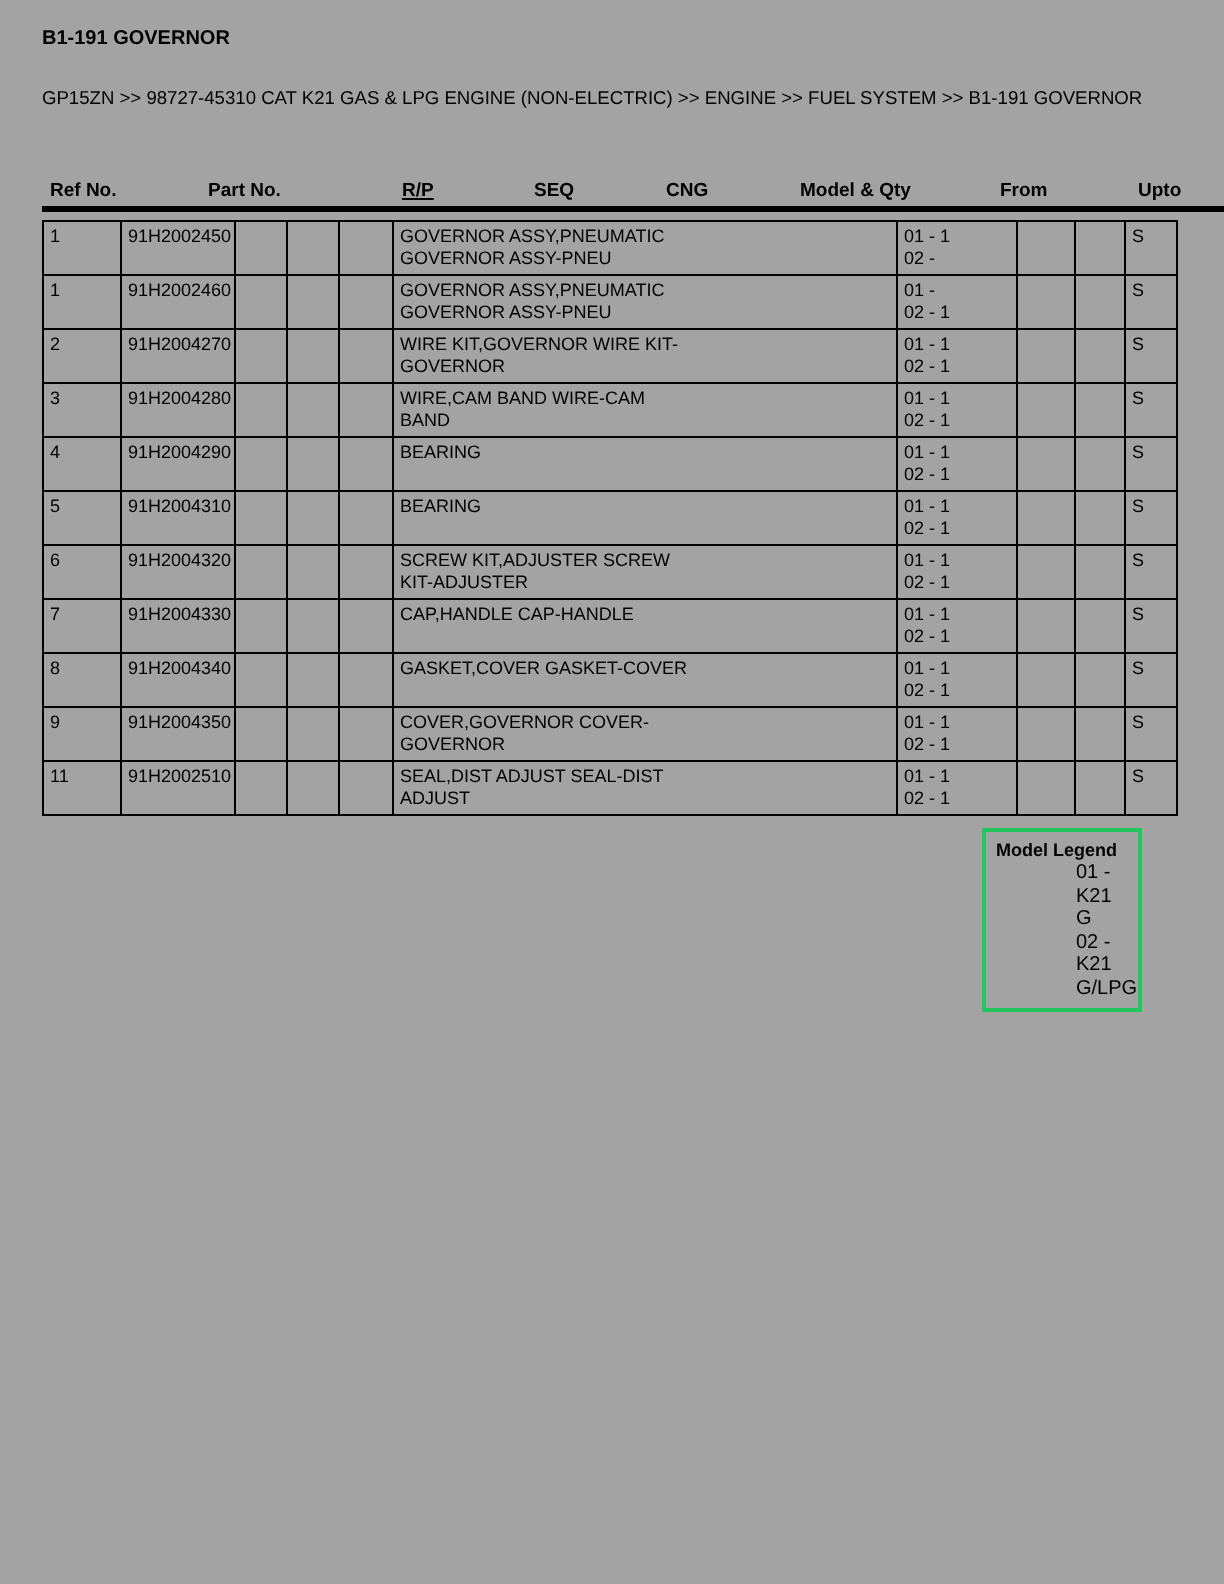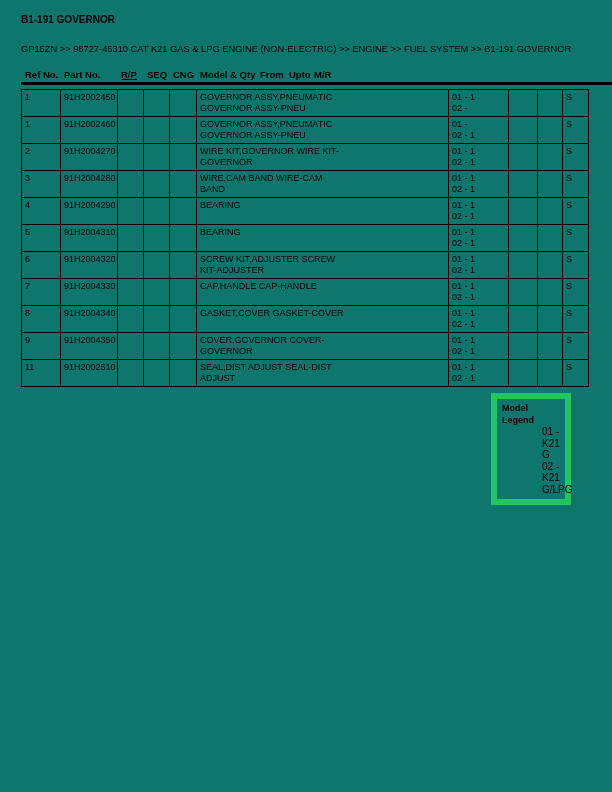--- a/index.html
+++ b/index.html
@@ -1,43 +1,44 @@
 <!DOCTYPE html>
 <html><head>
 <meta charset="utf-8">
 <style>
   html, body { margin: 0; padding: 0; background: #e8e8e8; }
   .page {
     position: relative;
     width: 612px;
     height: 792px;
     margin: 0 auto;
-    background: #0f766e;
+    background: #a3a3a3;
     color: #000000;
     font-family: "Liberation Sans", sans-serif;
     box-sizing: border-box;
     padding: 14px 0 0 21px;
     overflow: hidden;
   }
   .title {
     font-size: 10px;
     font-weight: bold;
     line-height: 11px;
   }
   .breadcrumb {
     margin-top: 19px;
     font-size: 9.3px;
     font-weight: normal;
     line-height: 11px;
     padding-right: 20px;
   }
   .header-row {
-    margin-top: 14px;
+    margin-top: 35px;
     display: flex;
     align-items: center;
+    gap: 40px;
   }
   .hcell {
     font-size: 9.5px;
     font-weight: bold;
     line-height: 11px;
     box-sizing: border-box;
     padding-left: 4px;
     white-space: nowrap;
     overflow: visible;
     flex: 0 0 auto;
@@ -71,21 +72,21 @@
   .c4 { width: 27px; }
   .c5 { width: 252px; }
   .c6 { width: 60px; }
   .c7 { width: 29px; }
   .c8 { width: 25px; }
   .c9 { width: 26px; }
   .legend {
     margin-top: 6px;
     margin-left: 470px;
     width: 80px;
-    border: 6px solid #22c55e;
+    border: 2px solid #22c55e;
     box-sizing: border-box;
     padding: 3px 5px 4px 5px;
   }
   .legend-title {
     font-size: 9px;
     font-weight: bold;
     line-height: 12px;
   }
   .legend-item {
     font-size: 10px;

